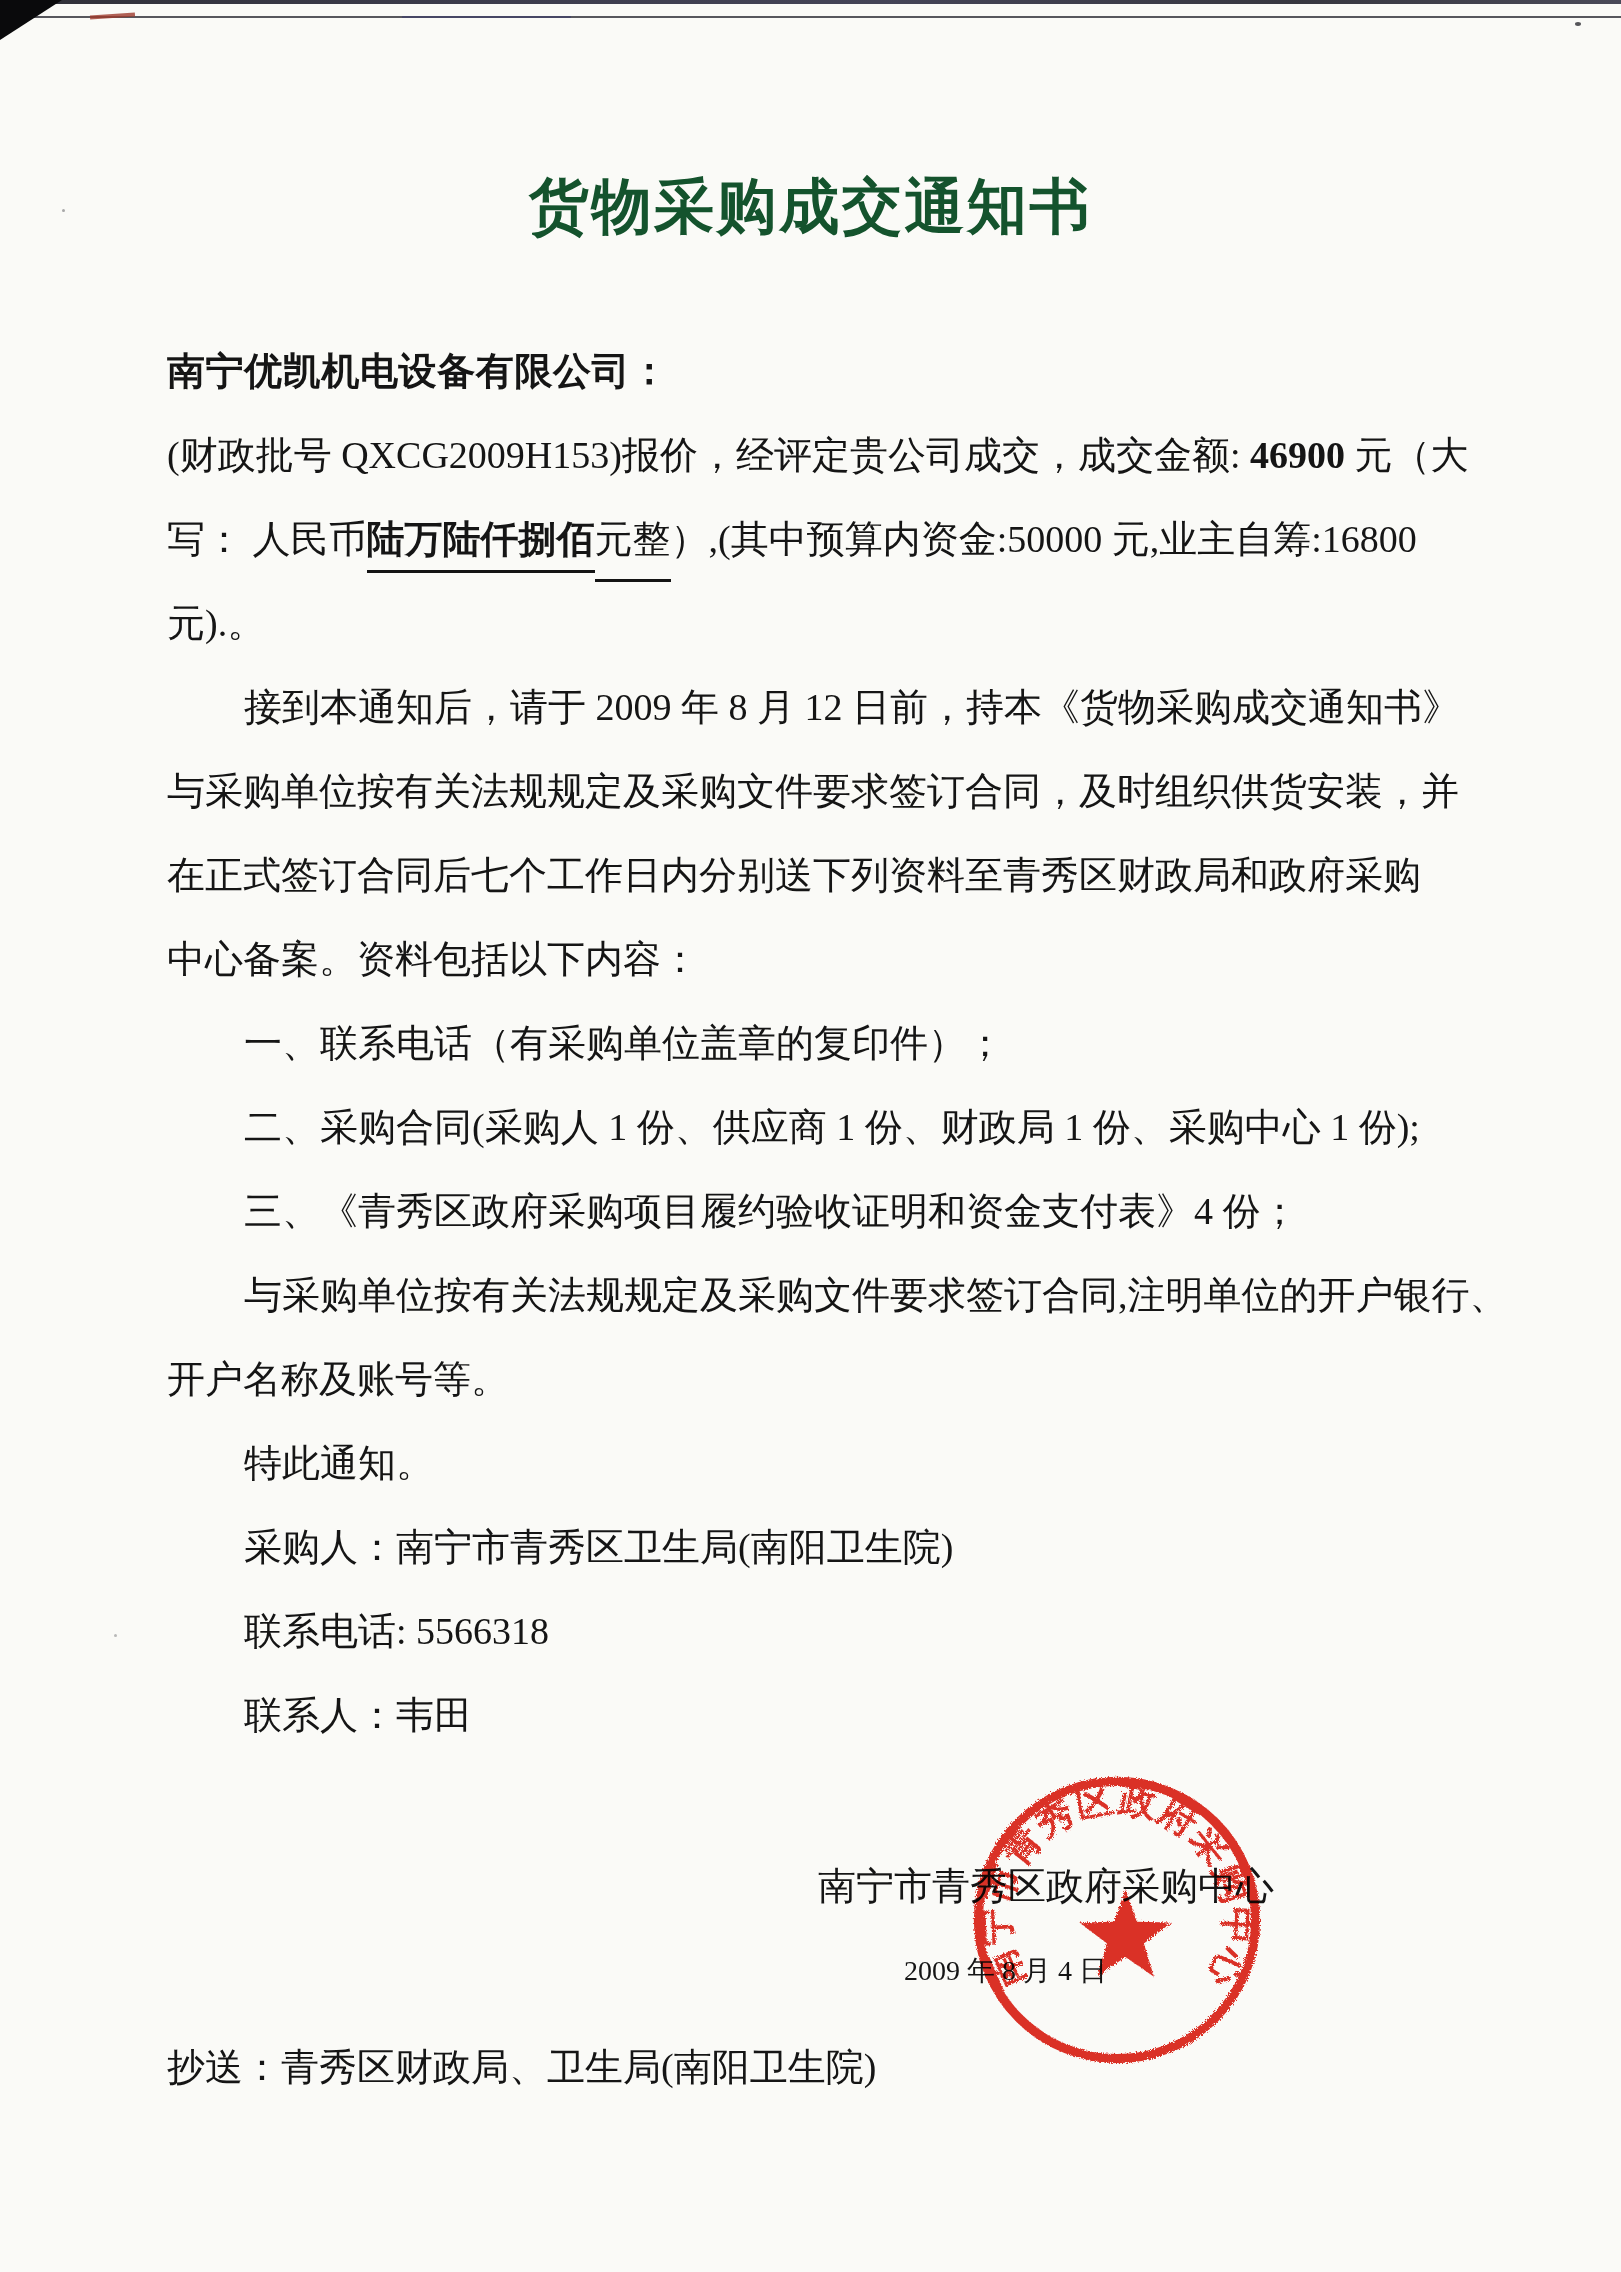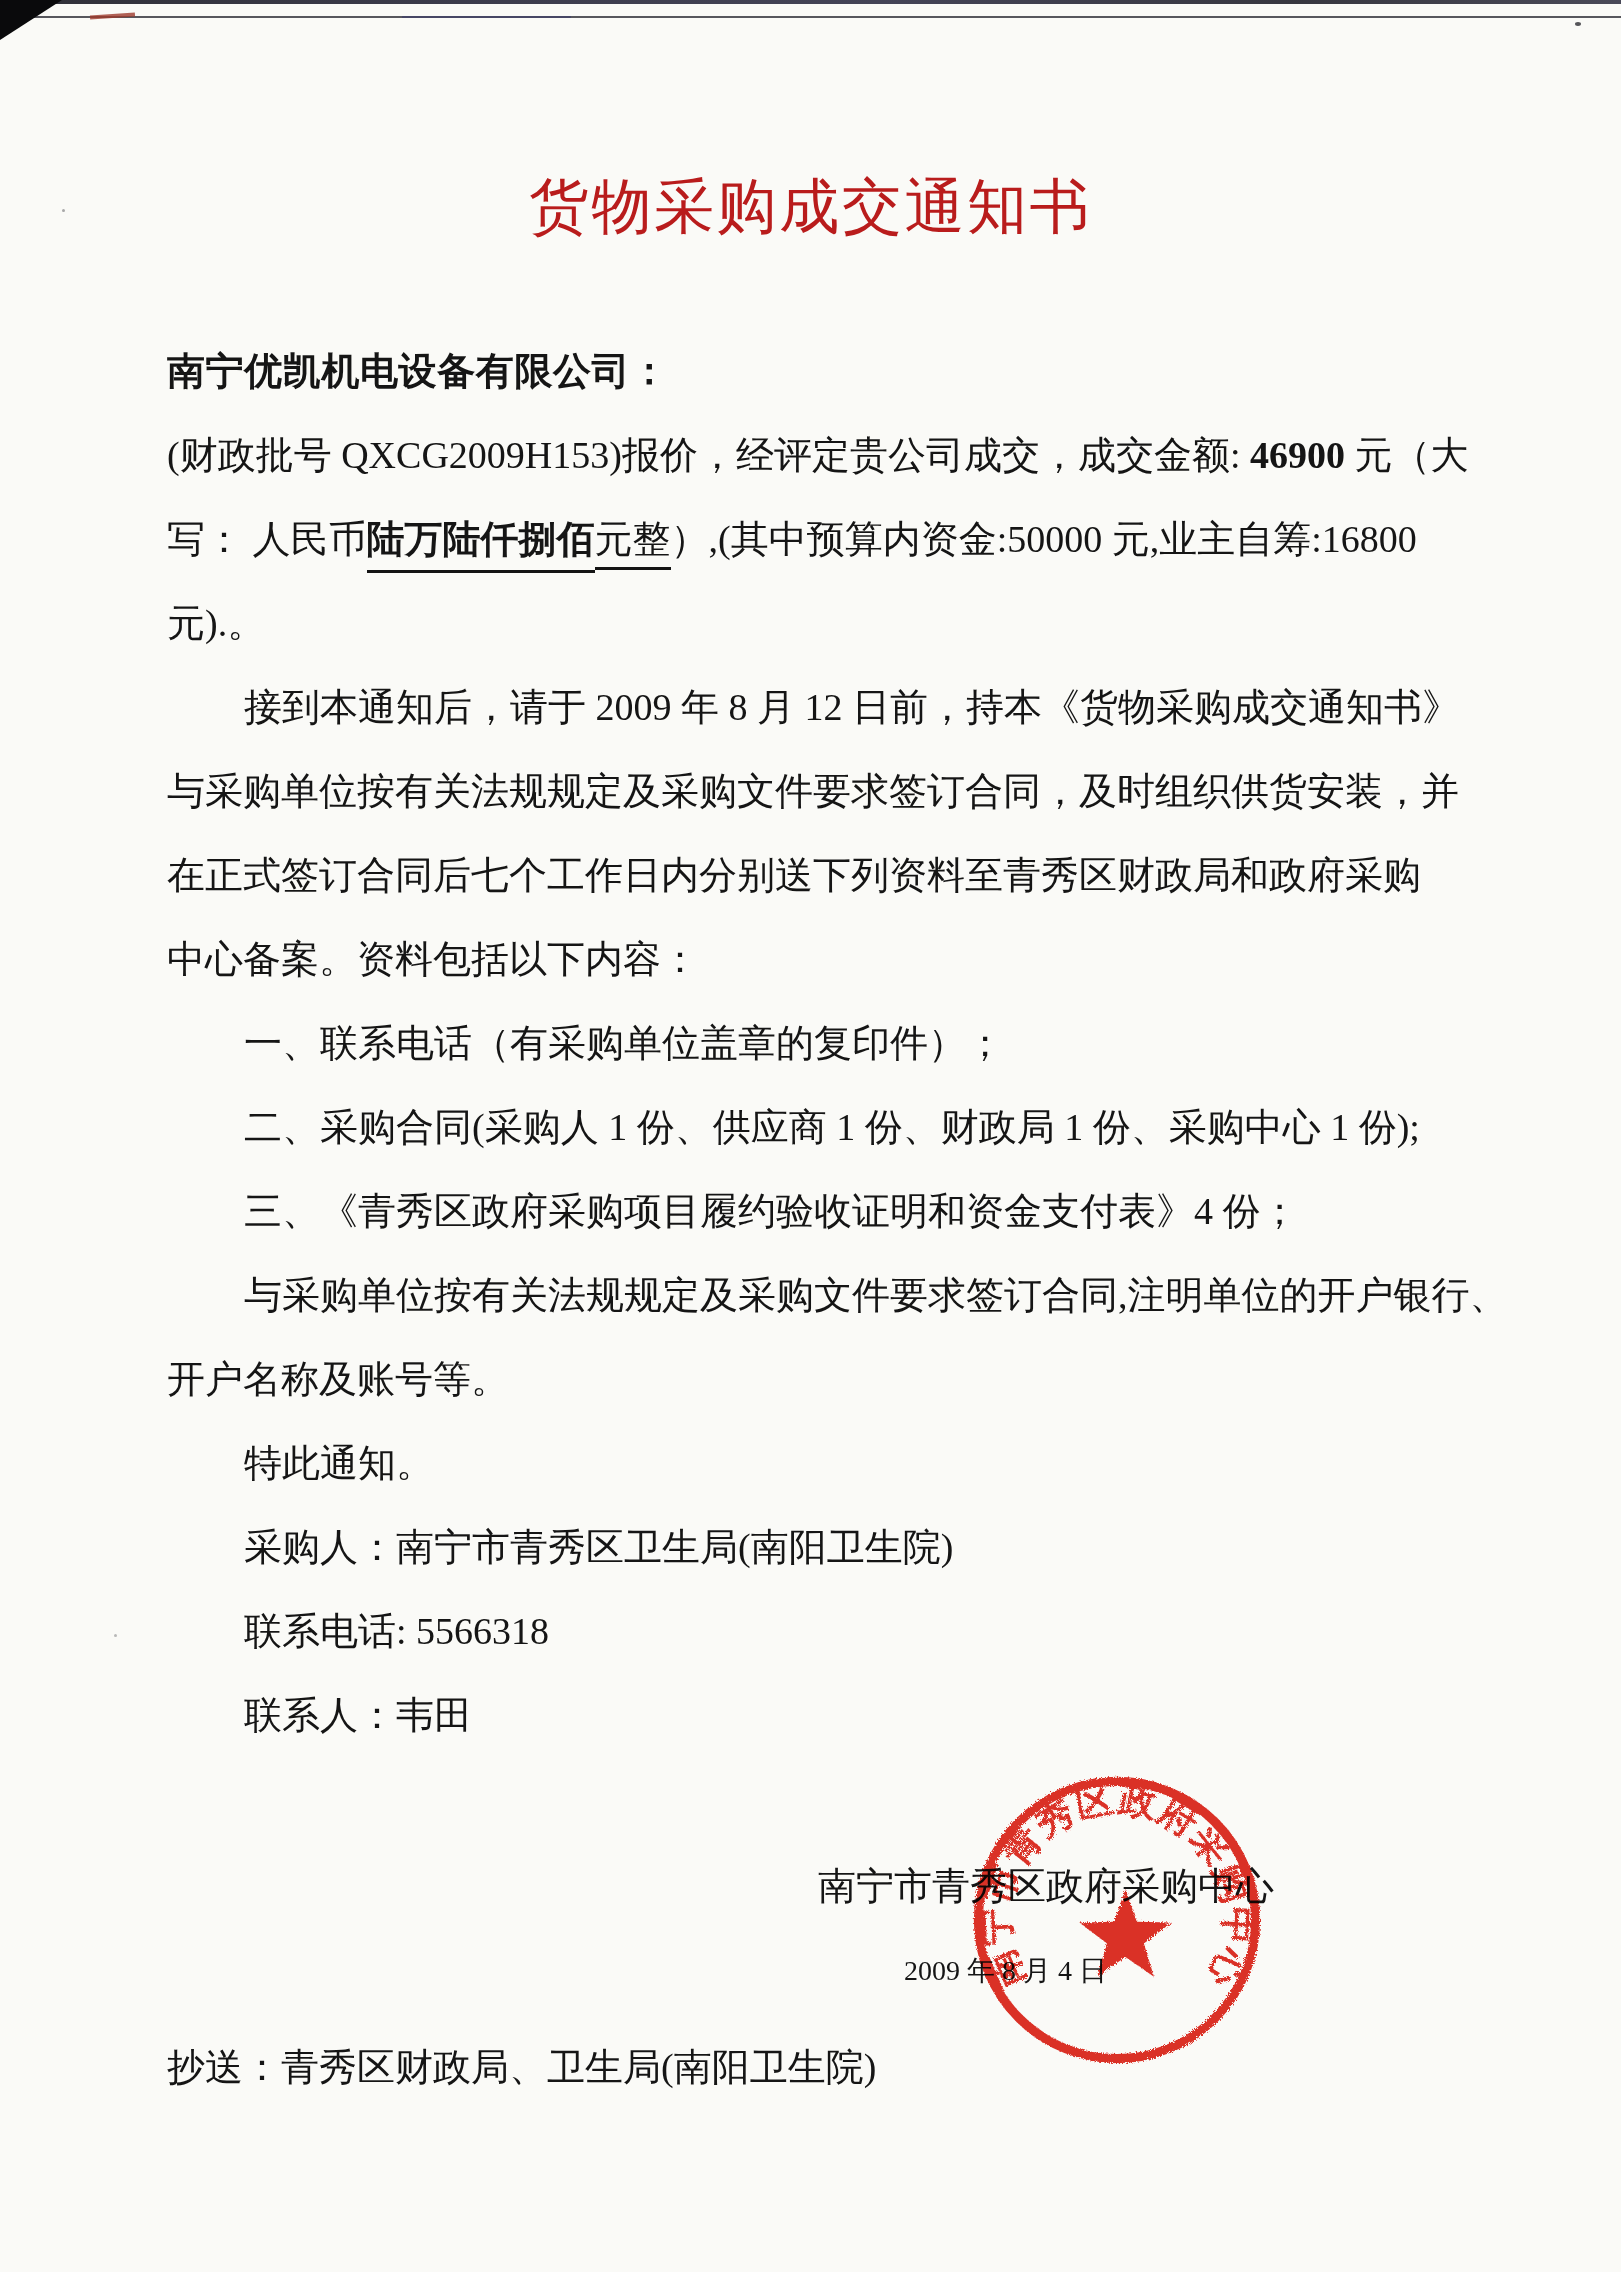--- a/index.html
+++ b/index.html
@@ -15,33 +15,33 @@
   
   .art-top-band{position:absolute;left:0;top:0;width:1621px;height:3.9px;background:linear-gradient(90deg,#0c0c16 0%,#1a1a2e 30%,#23233a 55%,#14141f 80%,#2a2a3c 100%);opacity:.85;}
   .art-top-line{position:absolute;left:0;top:15.6px;width:1621px;height:2.6px;background:#2e2e36;opacity:.8;}
   .art-top-line-red{position:absolute;left:90px;top:13.6px;width:45px;height:3.9px;background:#9e3a2c;transform:rotate(-4deg);opacity:.8;}
   .art-top-line-blue{position:absolute;left:402px;top:15.6px;width:169px;height:2.6px;background:#3a3a6b;opacity:.6;}
   .art-corner-wedge{position:absolute;left:0;top:0;width:62px;height:40px;background:#0a0a0c;clip-path:polygon(0 0,100% 0,0 100%);}
   .speck{position:absolute;background:#55555a;border-radius:50%;}
   
   .title{
     position:absolute;left:0;top:167px;width:1621px;
-    text-align:center;font-size:60px;font-weight:400;letter-spacing:2.6px;
-    color:#b91c1c;
+    text-align:center;font-size:60px;font-weight:700;letter-spacing:2.6px;
+    color:#14532d;
   }
   .column{
     position:absolute;left:167px;top:329px;width:1279px;
     font-size:38px;line-height:84px;white-space:nowrap;
   }
   .line{height:84px;}
   .indent{padding-left:77px;}
   .recipient{font-family:"Liberation Sans","DejaVu Sans",sans-serif;font-weight:700;letter-spacing:0.6px;}
   .b{font-weight:700;}
   .caps{font-weight:700;border-bottom:3.9px solid #141414;padding-bottom:10px;}
-  .caps2{border-bottom:3.9px solid #141414;padding-bottom:7px;}
+  .caps2{border-bottom:3.9px solid #141414;padding-bottom:19px;}
   .issuer-line{position:absolute;left:818px;top:1867px;font-size:38px;line-height:1;white-space:nowrap;z-index:2;}
   .date-line{position:absolute;left:878px;top:1957px;font-size:28px;line-height:1;white-space:nowrap;z-index:2;margin-left:26px;}
   .cc-line{position:absolute;left:167px;top:2048px;font-size:38px;line-height:1;white-space:nowrap;text-align:right;}
   
   .stamp{
     position:absolute;left:968px;top:1771px;width:298px;height:298px;
     z-index:3;mix-blend-mode:multiply;opacity:.93;
   }
 </style>
 </head>

